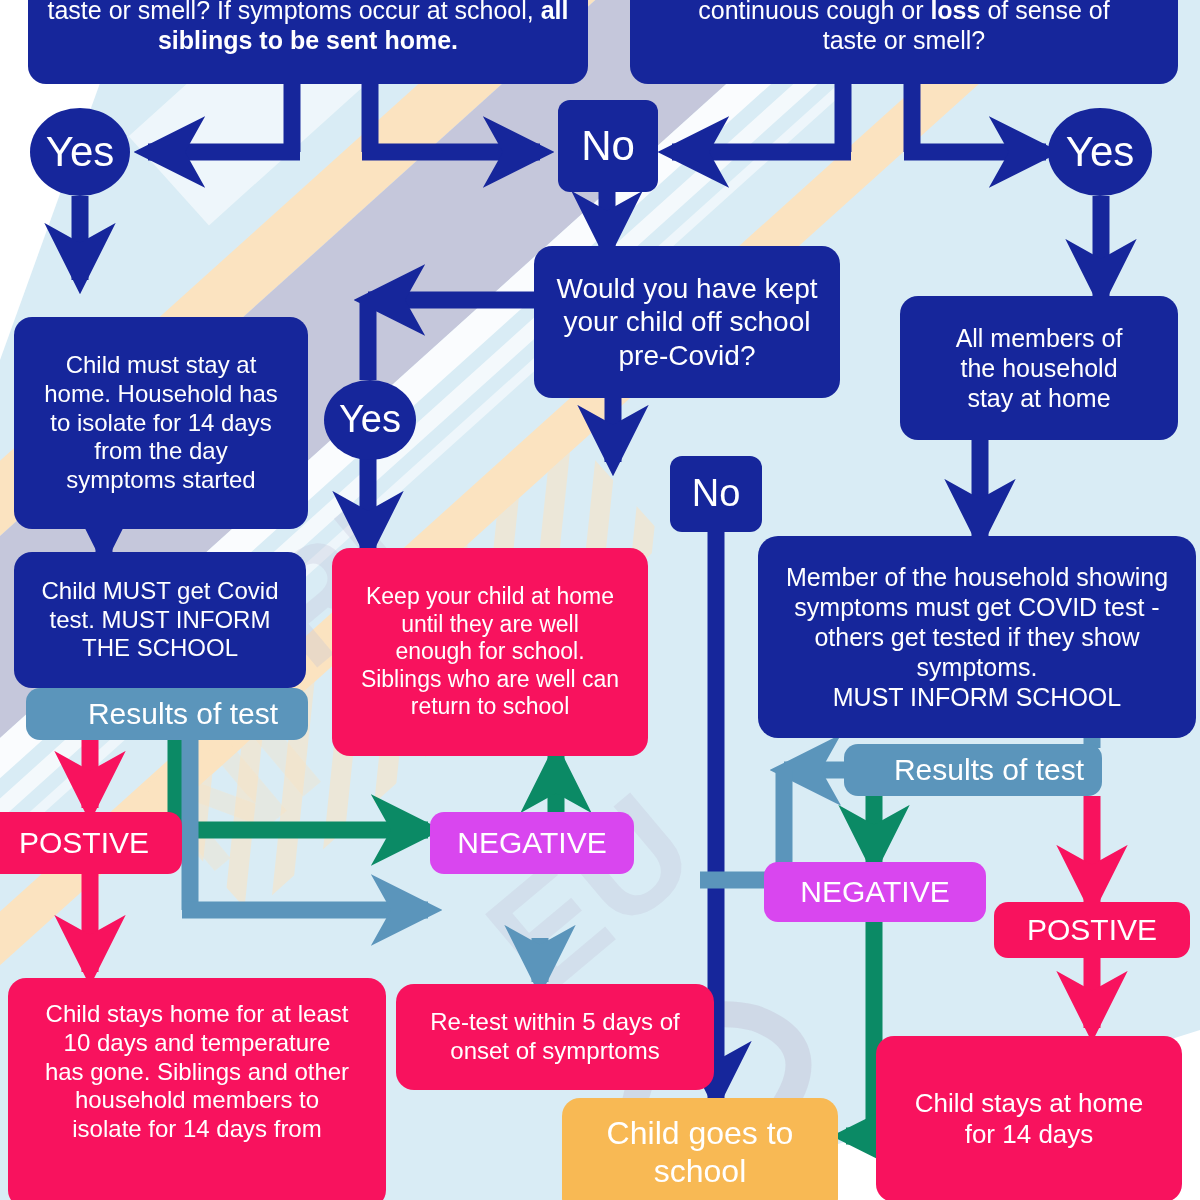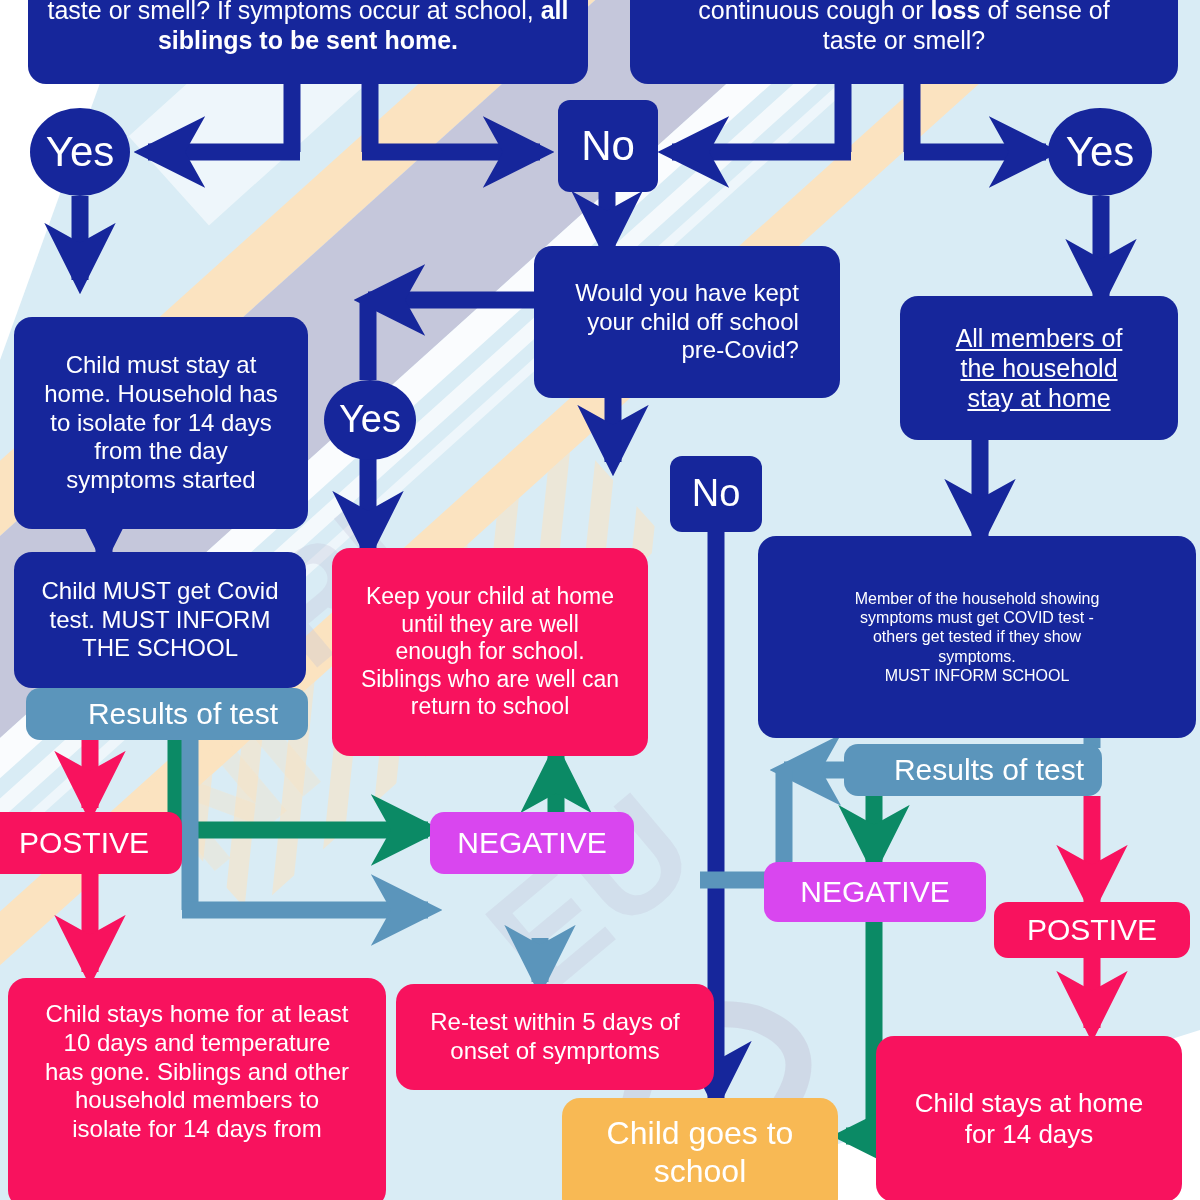--- a/index.html
+++ b/index.html
@@ -188,43 +188,43 @@
   <div class="node navy" style="left:558px;top:100px;width:100px;height:92px;font-size:42px;border-radius:12px;">No</div>
 
   <div class="node navy circle" style="left:1048px;top:108px;width:104px;height:88px;font-size:42px;">Yes</div>
 
   <div class="node navy" style="left:14px;top:280px;width:294px;height:212px;font-size:24px;margin-top:37px;">Child must stay at
 home. Household has
 to isolate for 14 days
 from the day
 symptoms started</div>
 
-  <div class="node navy" style="left:534px;top:246px;width:306px;height:152px;font-size:24px;text-align:right;">Would you have kept
+  <div class="node navy" style="left:534px;top:246px;width:306px;height:152px;font-size:28px;">Would you have kept
 your child off school
 pre-Covid?</div>
 
-  <div class="node navy" style="left:900px;top:296px;width:278px;height:144px;font-size:25px;text-decoration:underline;">All members of
+  <div class="node navy" style="left:900px;top:296px;width:278px;height:144px;font-size:25px;">All members of
 the household
 stay at home</div>
 
   <div class="node navy circle" style="left:324px;top:380px;width:92px;height:80px;font-size:38px;">Yes</div>
 
   <div class="node navy" style="left:670px;top:456px;width:92px;height:76px;font-size:38px;border-radius:12px;">No</div>
 
   <div class="node navy" style="left:14px;top:552px;width:292px;height:136px;font-size:24px;">Child MUST get Covid
 test. MUST INFORM
 THE SCHOOL</div>
 
   <div class="node pink" style="left:332px;top:548px;width:316px;height:208px;font-size:23px;">Keep your child at home
 until they are well
 enough for school.
 Siblings who are well can
 return to school</div>
 
-  <div class="node navy" style="left:758px;top:536px;width:438px;height:202px;font-size:16px;">Member of the household showing
+  <div class="node navy" style="left:758px;top:536px;width:438px;height:202px;font-size:25px;border-radius:20px;">Member of the household showing
 symptoms must get COVID test -
 others get tested if they show
 symptoms.
 MUST INFORM SCHOOL</div>
 
   <div class="node steel" style="left:26px;top:688px;width:282px;height:52px;font-size:30px;border-radius:14px;">Results of test</div>
 
   <div class="node steel" style="left:844px;top:744px;width:258px;height:52px;font-size:30px;border-radius:14px;">Results of test</div>
 
   <div class="node pink" style="left:-14px;top:812px;width:196px;height:62px;font-size:30px;border-radius:14px;">POSTIVE</div>

